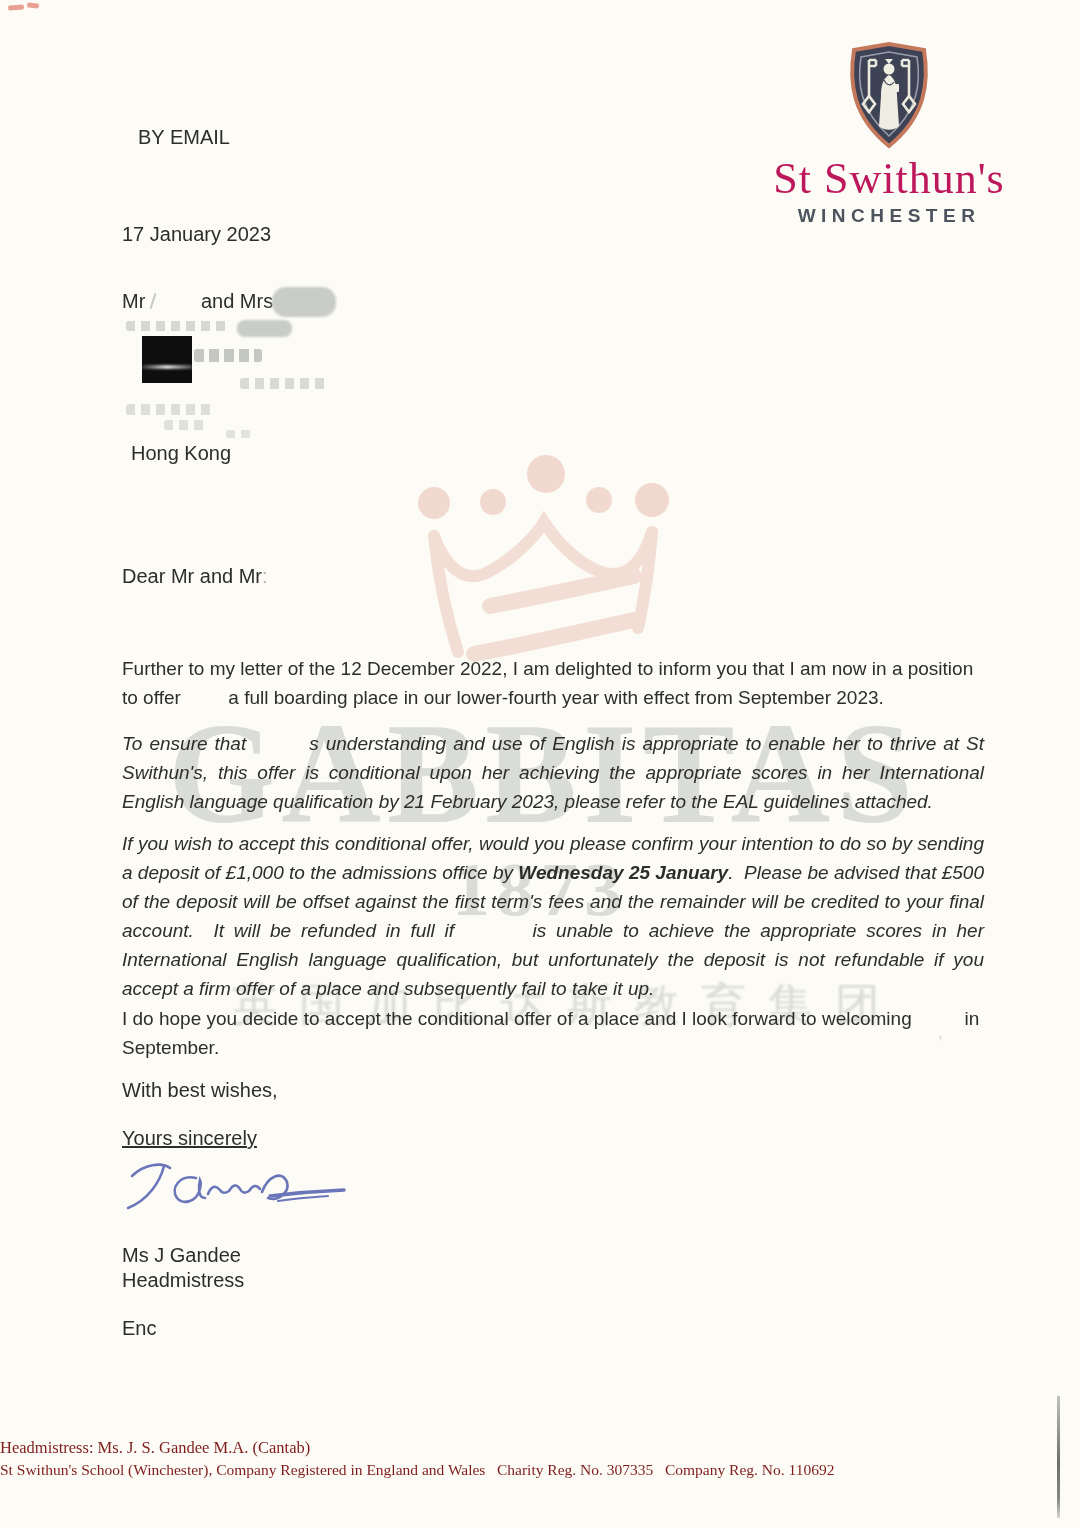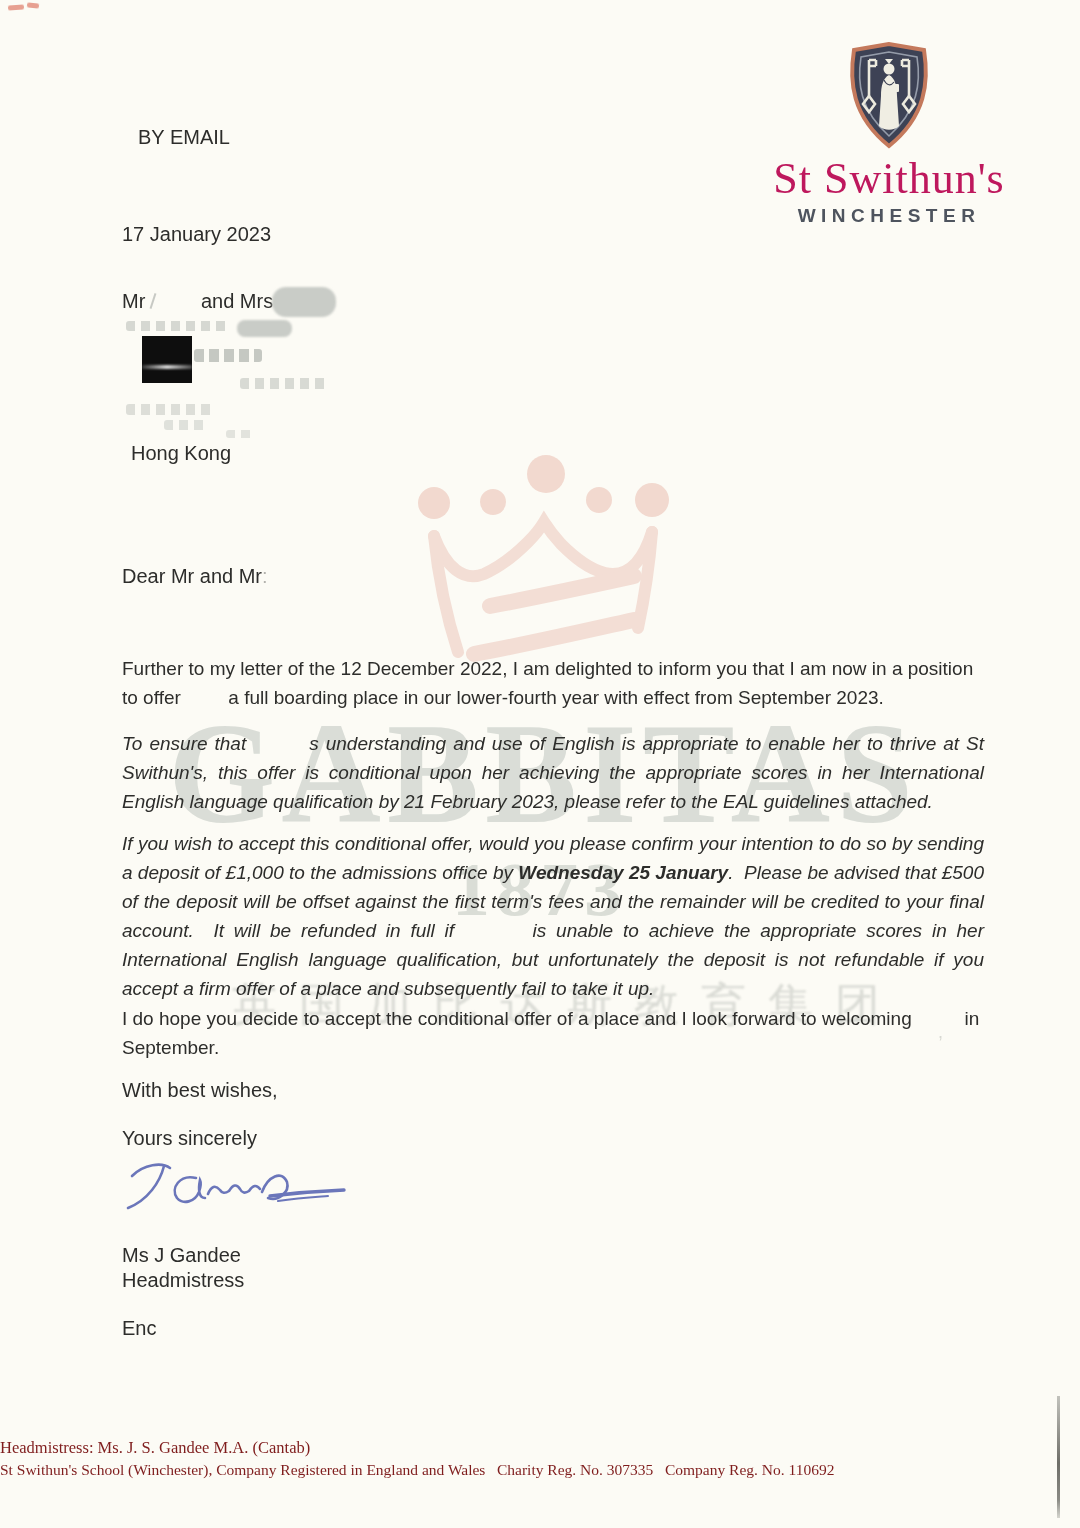--- a/index.html
+++ b/index.html
@@ -43,21 +43,21 @@
   .date{left:122px;top:221px;}
   .addr1{left:122px;top:288px;}
   .hk{left:122px;top:440px;margin-left:9px;}
   .salutation{left:122px;top:563px;}
   .salutation .ghost{opacity:.35;}
   .p1{left:122px;top:654px;}
   .p2{left:122px;top:729px;}
   .p3{left:122px;top:829px;}
   .p4{left:122px;top:1004px;}
   .wishes{left:122px;top:1077px;}
-  .sincerely{left:122px;top:1125px;}
+  .sincerely{left:122px;top:1125px;text-decoration:underline;}
   .sig{left:110px;top:1154px;}
   .signer{left:122px;top:1242px;}
   .signer-title{left:122px;top:1267px;}
   .enc{left:122px;top:1315px;}
   
   .blob{position:absolute;background:#c9ccc7;filter:blur(1px);}
   .blob1{left:272px;top:287px;width:64px;height:30px;border-radius:14px;}
   .blob2{left:237px;top:320px;width:55px;height:17px;border-radius:8px;}
   .blackbox{position:absolute;left:142px;top:336px;width:50px;height:47px;background:#0e0e0e;overflow:hidden;}
   .blackbox::after{content:"";position:absolute;left:0;right:0;top:29px;height:4px;

